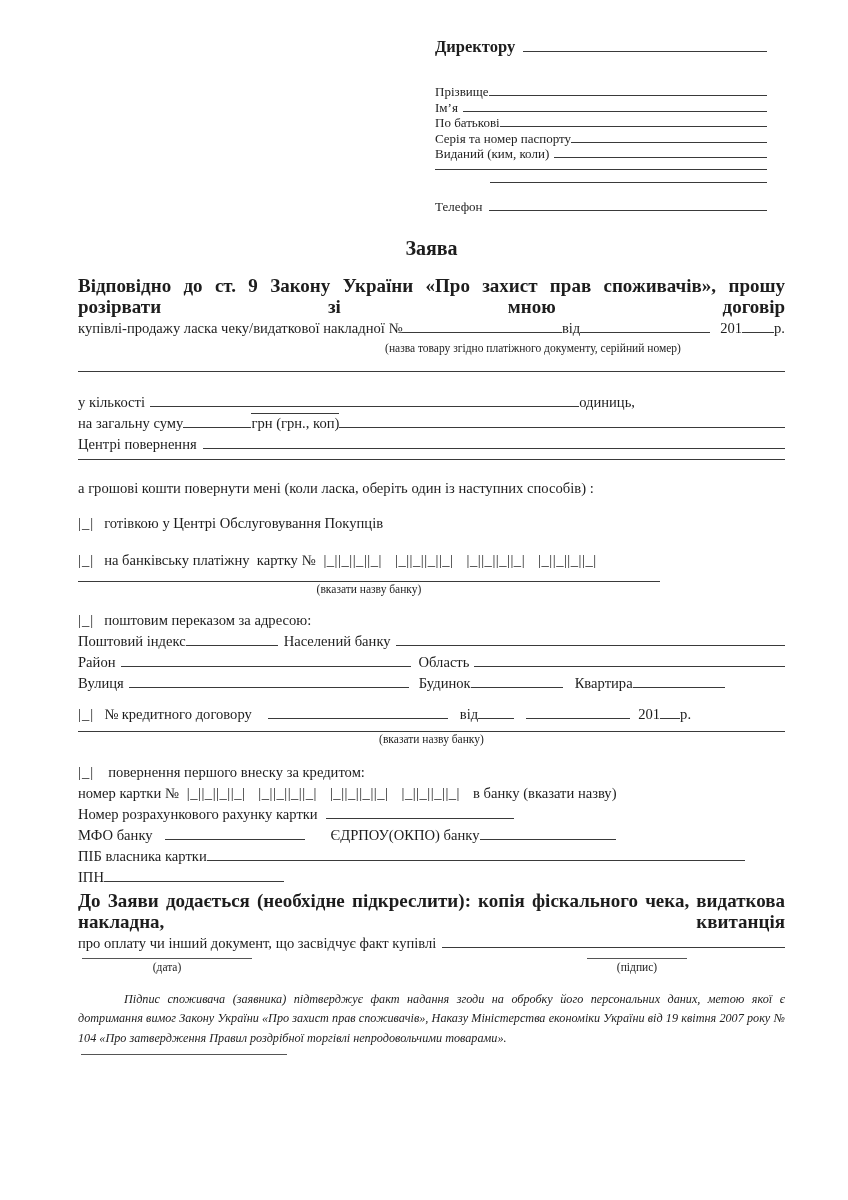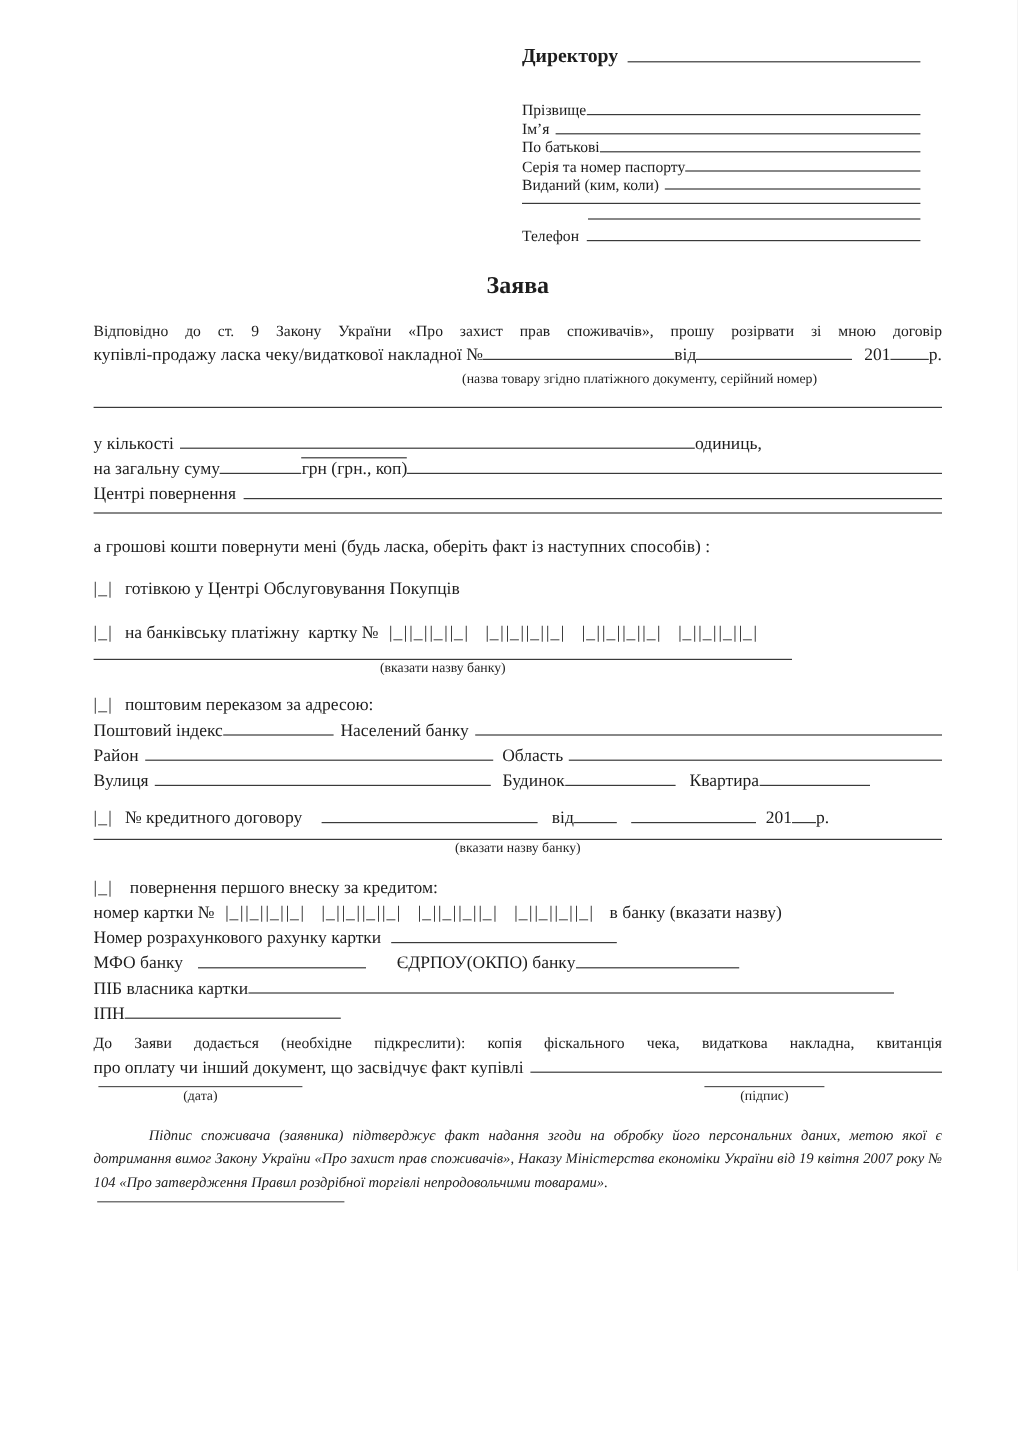--- a/index.html
+++ b/index.html
@@ -9,29 +9,29 @@
     box-sizing:border-box; padding:36px 63px 0 78px; position:relative;
     overflow:hidden;
   }
   .r { display:flex; align-items:baseline; font-size:14.6px; line-height:21px; }
   .bl { flex:1; border-bottom:1px solid #3a3a3a; height:0; }
   .b  { border-bottom:1px solid #3a3a3a; height:0; flex:0 0 auto; }
   .sp { flex:0 0 auto; height:0; }
   .hl { border-bottom:1px solid #3a3a3a; height:0; }
   .lbl { white-space:pre; }
   .cb { margin-right:10px; letter-spacing:1px; white-space:pre; }
-  .grp { margin-right:13px; white-space:pre; letter-spacing:0.5px;font-style:italic; }
+  .grp { margin-right:13px; white-space:pre; letter-spacing:0.5px; }
   .hint { font-size:11.5px; line-height:14px; color:#1d1d1d; }
   .director { margin-left:357px; width:332px; display:flex; align-items:baseline;
               font-weight:bold; font-size:16.5px; line-height:22px; }
   .director .lbl { margin-right:8px; }
   .hdr { margin-left:357px; width:332px; margin-top:26px; }
   .hdr .r { font-size:13px; line-height:15.6px; }
   .title { text-align:center; font-weight:bold; font-size:20px; line-height:22px; margin-top:22px; }
-  .just { text-align:justify; text-align-last:justify; font-size:13px; line-height:21.5px; }
+  .just { text-align:justify; text-align-last:justify; font-size:19px; line-height:21.5px;font-weight:bold; }
   .footer {
     margin-top:16px; font-style:italic; font-size:12.2px; line-height:19.5px;
     text-align:justify; text-indent:46px; color:#222;
   }
   .sigline { border-bottom:1.4px solid #555; height:0; }
 </style>
 </head>
 <body>
 
 <div class="page">
@@ -59,21 +59,21 @@
         <span class="lbl">Серія та номер паспорту</span>
         <span class="bl"></span>
       </div>
     <div class="r">
         <span class="lbl">Виданий (ким, коли)</span>
         <span class="sp" style="width:5px"></span>
         <span class="bl"></span>
       </div>
     <div class="hl" style="margin-top:7px"></div>
     <div class="hl" style="margin-top:12px;margin-left:55px"></div>
-    <div class="r" style="margin-top:6px">
+    <div class="r" style="margin-top:16px">
         <span class="lbl">Телефон</span>
         <span class="sp" style="width:6px"></span>
         <span class="bl"></span>
       </div>
   </div>
 
   <div class="title">Заява</div>
 
   <div class="just" style="margin-top:16px">Відповідно до ст. 9 Закону України «Про захист прав споживачів», прошу розірвати зі мною договір</div>
   <div class="r">
@@ -102,21 +102,21 @@
     <span class="bl"></span>
   </div>
   <div class="r">
     <span class="lbl">Центрі повернення</span>
     <span class="sp" style="width:6px"></span>
     <span class="bl"></span>
   </div>
   <div class="hl" style="margin-top:4px"></div>
 
   <div class="r" style="margin-top:18px">
-    <span class="lbl">а грошові кошти повернути мені (будь ласка, оберіть факт із наступних способів) :</span>
+    <span class="lbl">а грошові кошти повернути мені (коли ласка, оберіть один із наступних способів) :</span>
   </div>
 
   <div class="r" style="margin-top:14px">
     <span class="cb">|_|</span>
     <span class="lbl">готівкою у Центрі Обслуговування Покупців</span>
   </div>
 
   <div class="r" style="margin-top:16px">
     <span class="cb">|_|</span>
     <span class="lbl">на банківську платіжну  картку №</span>

